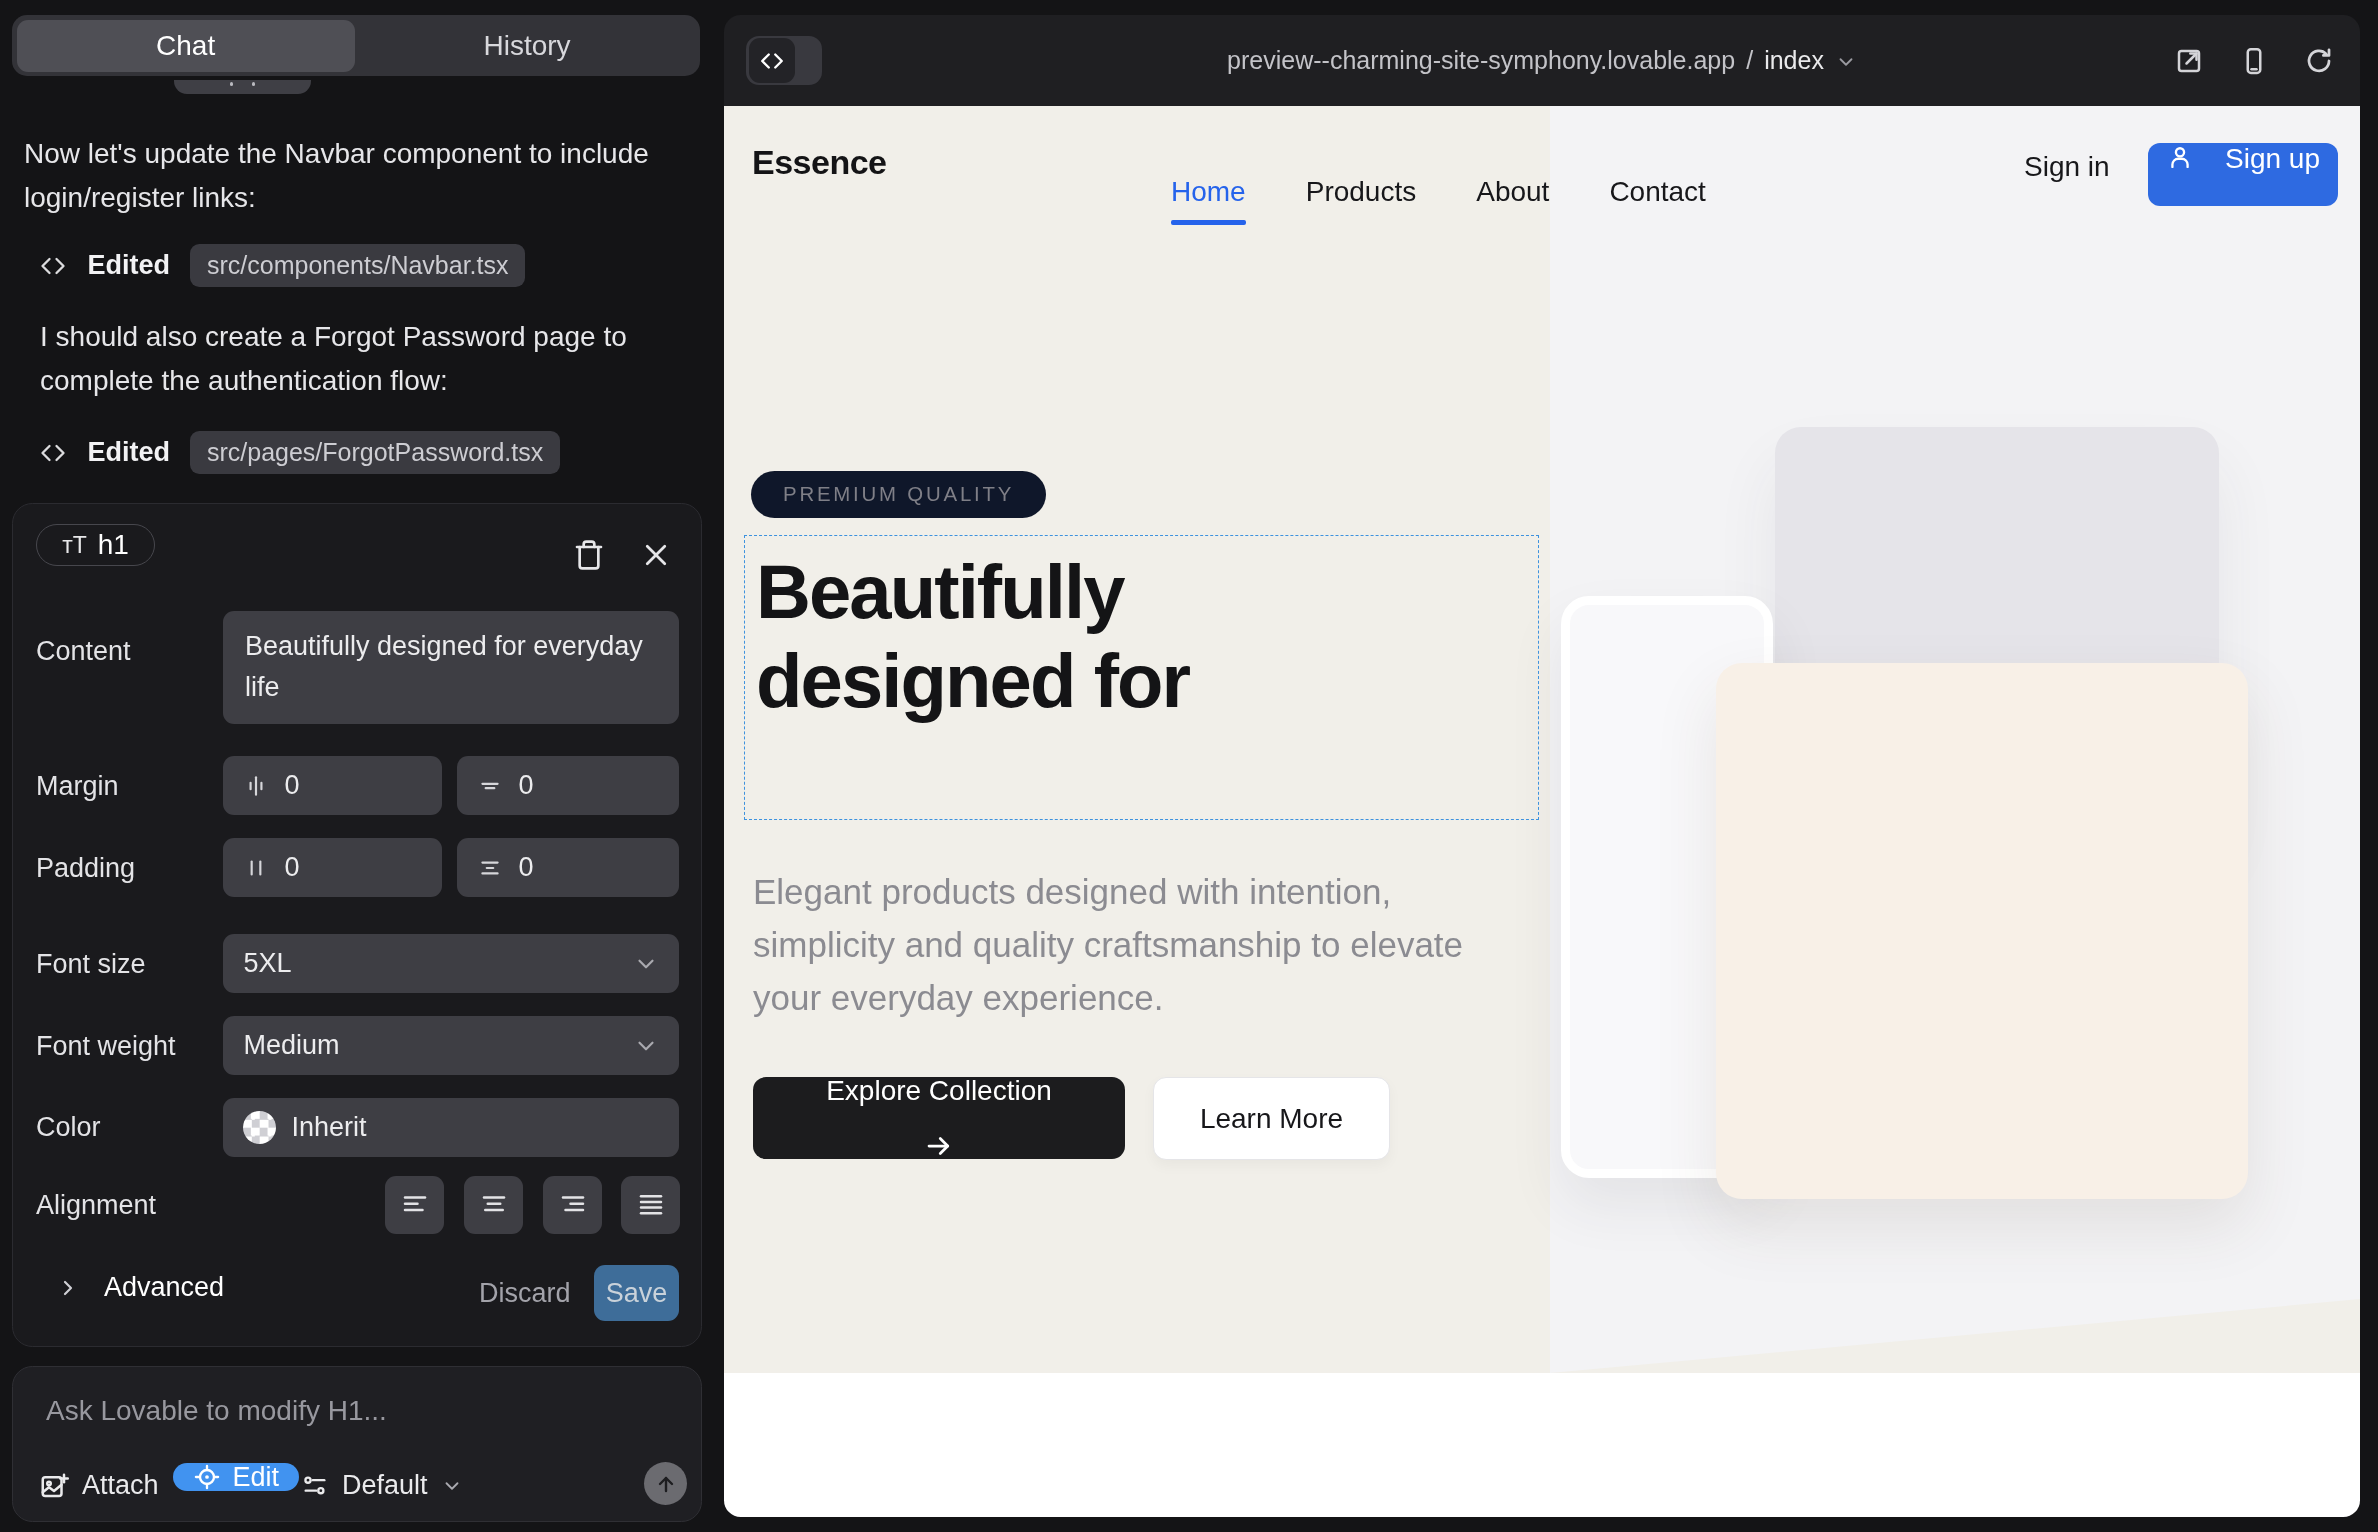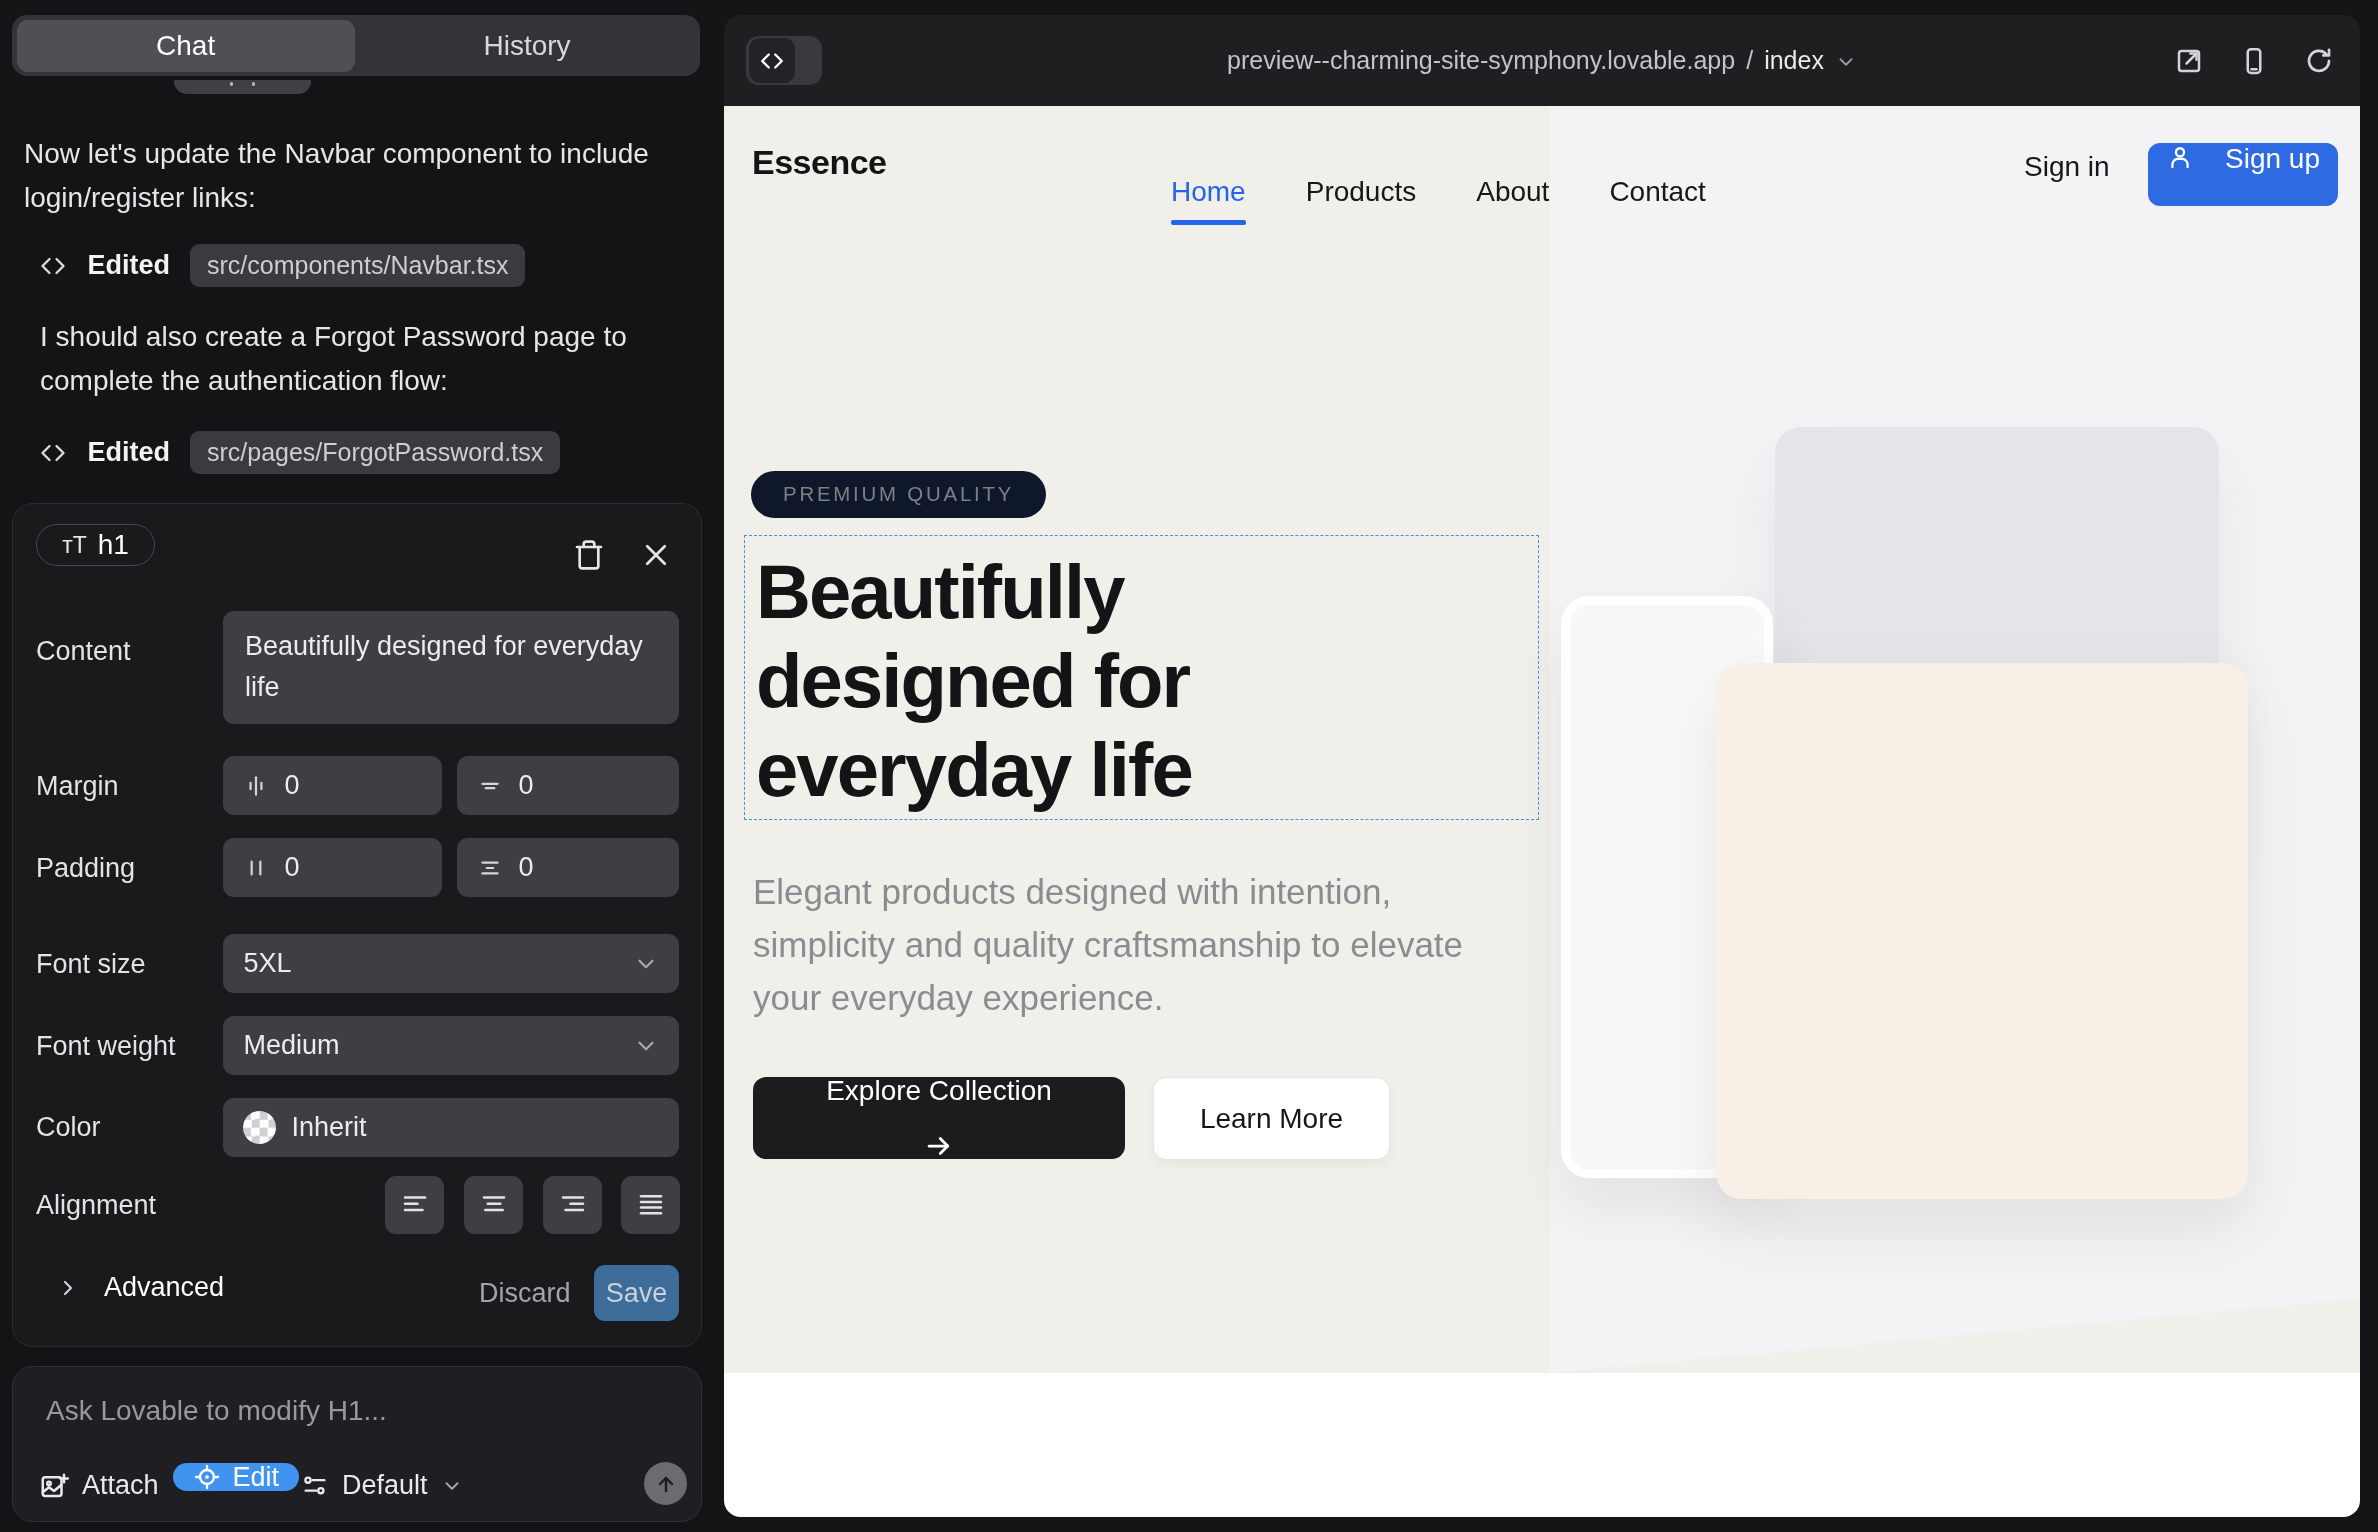--- a/index.html
+++ b/index.html
@@ -415,21 +415,20 @@
         </span>
         <span>Sign up</span>
       </div>
 
       <div class="badge">PREMIUM QUALITY</div>
 
       <div class="sel-box"></div>
       <div class="hero-h1">
         <div>Beautifully</div>
         <div>designed for</div>
-        <div>everyday life</div>
       </div>
 
       <div class="hero-p">Elegant products designed with intention, simplicity and quality craftsmanship to elevate your everyday experience.</div>
 
       <div class="cta1">
         <span>Explore Collection</span>
         <span>
           <svg width="30" height="30" viewBox="0 0 24 24" fill="none" stroke="currentColor" stroke-width="2.2" stroke-linecap="round" stroke-linejoin="round">
               <line x1="4" y1="12" x2="19" y2="12"></line>
               <polyline points="13 6 19 12 13 18"></polyline>

